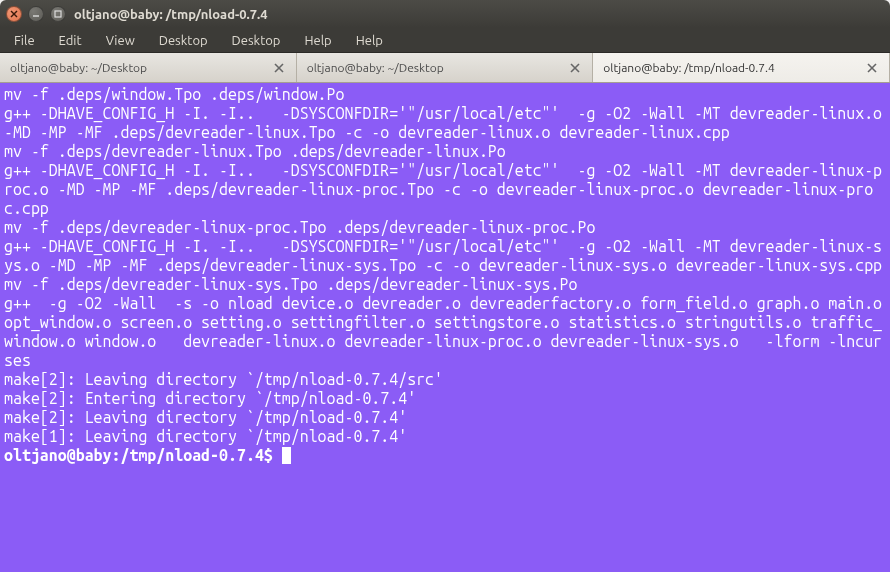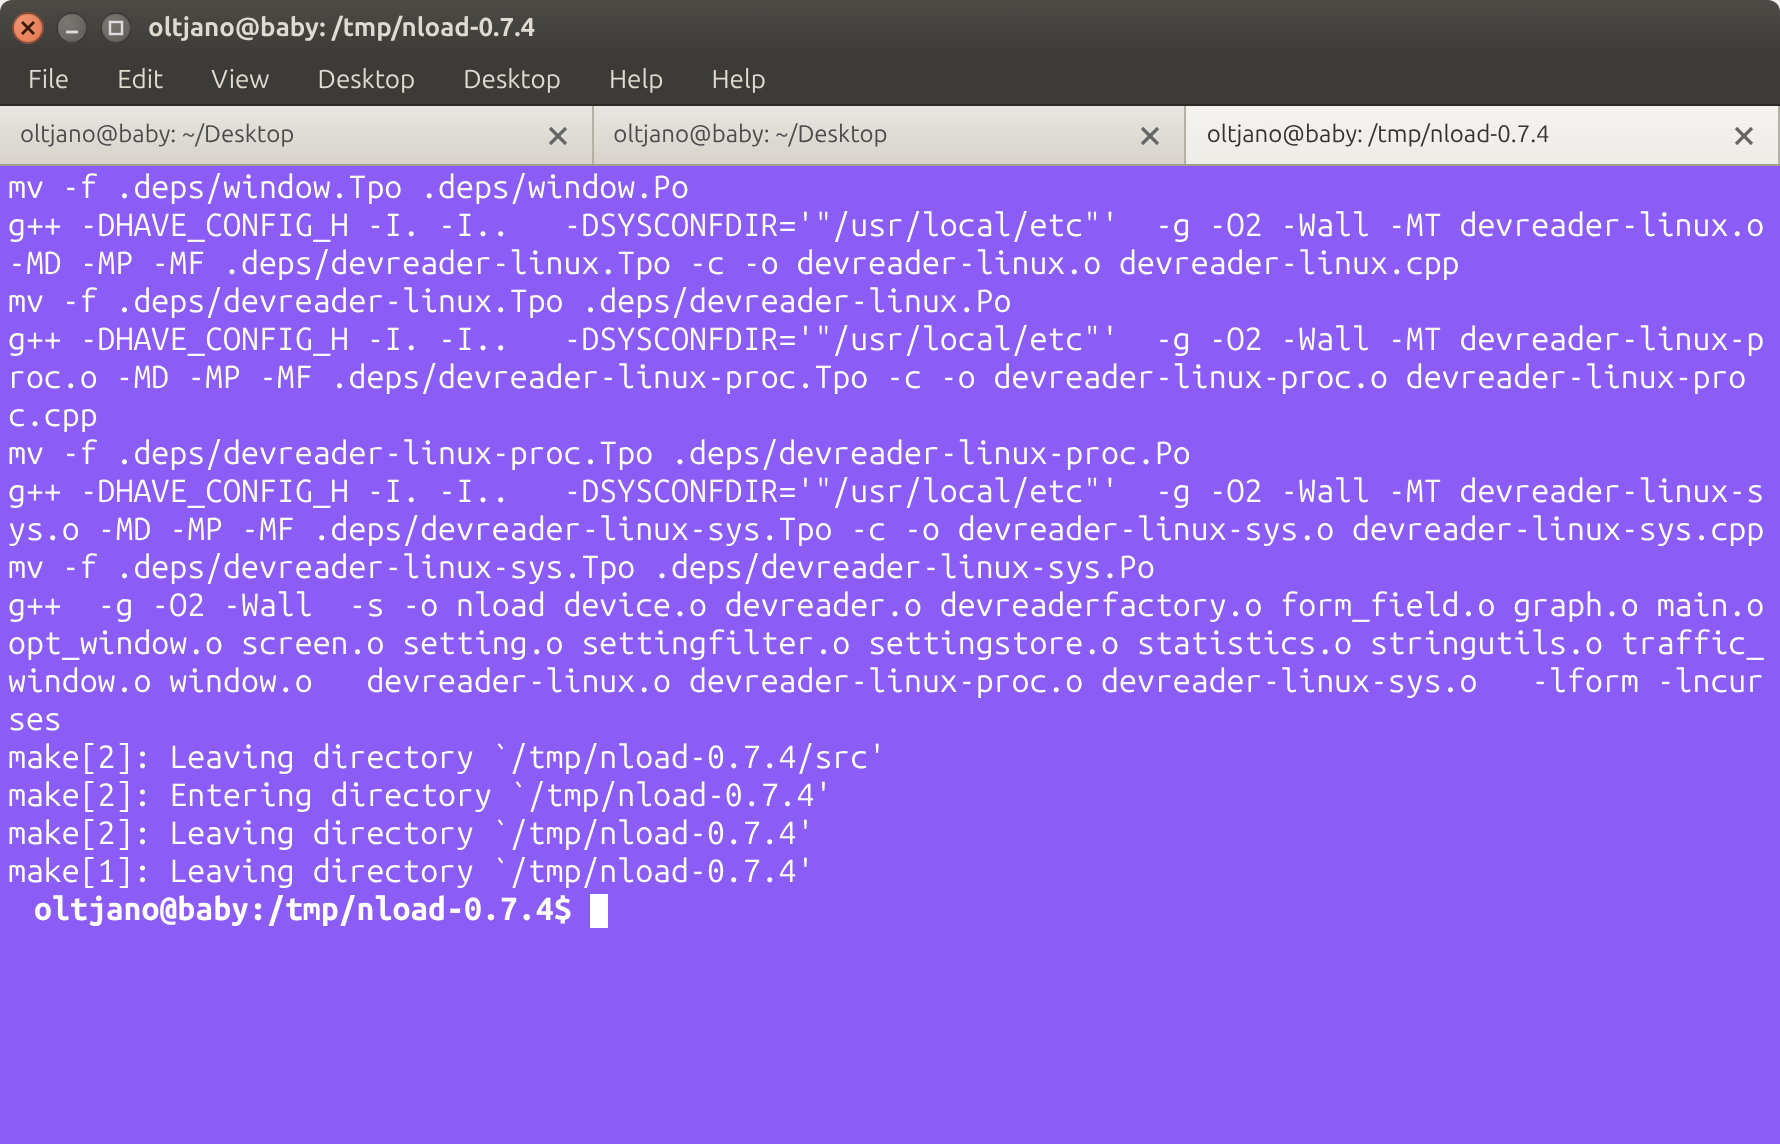--- a/index.html
+++ b/index.html
@@ -81,21 +81,21 @@
   overflow: hidden;
 }
 .terminal pre {
   font-family: "Ubuntu Mono", "DejaVu Sans Mono", monospace;
   font-size: 16px;
   line-height: 19px;
   color: #ffffff;
   white-space: pre-wrap;
   word-break: break-all;
 }
-.prompt-user { color: #ffffff; font-weight: bold; margin-left: 13px; }
+.prompt-user { color: #ffffff; font-weight: bold; }
 .cursor {
   display: inline-block;
   width: 9px; height: 17px;
   background: #ffffff;
   vertical-align: text-bottom;
 }
 </style>
 </head>
 <body>
 

